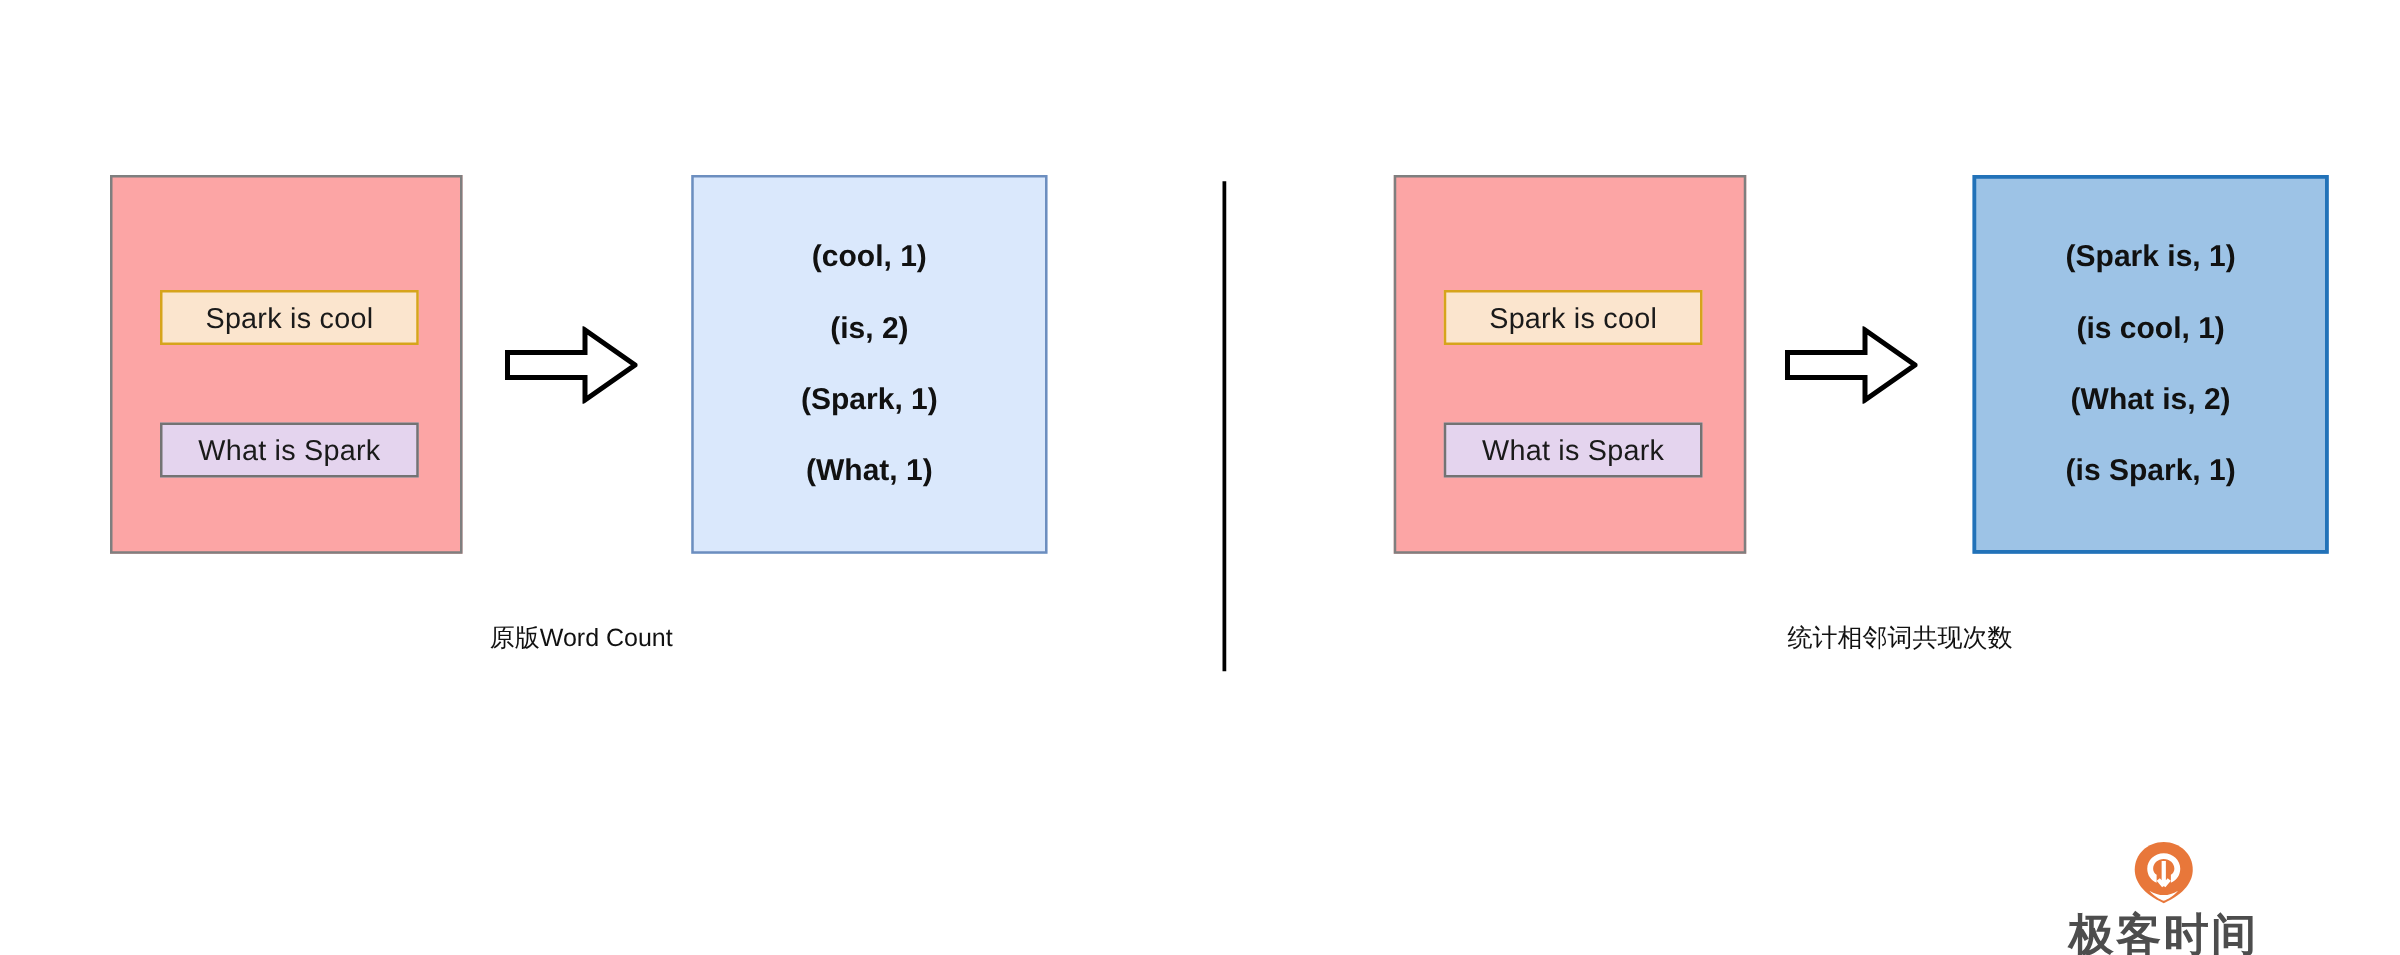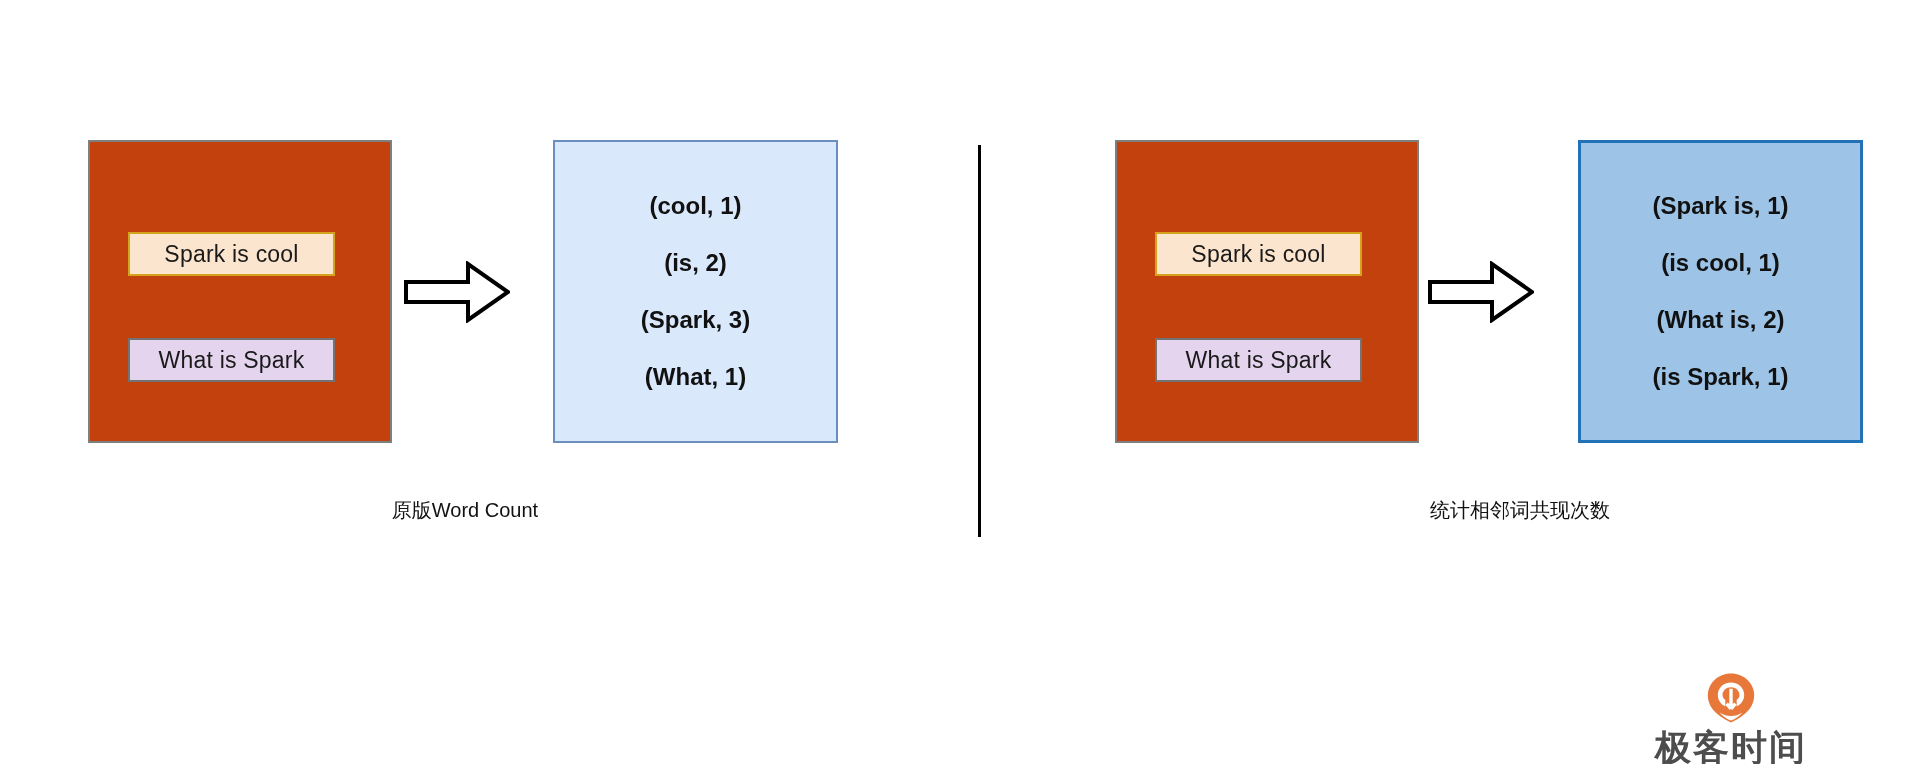--- a/index.html
+++ b/index.html
@@ -21,23 +21,23 @@
   }
 
   
   .panel { position: absolute; top: 0; height: 764px; }
   #panel-left  { left: 0;    width: 980px; }
   #panel-right { left: 980px; width: 940px; }
 
   
   .input-box {
     position: absolute;
-    width: 304px;
+    width: 282px;
     height: 303px;
-    background: #c2410c;
+    background: #fca5a5;
     border: 2px solid #7f7f7f;
     box-sizing: border-box;
   }
   .sentence {
     position: absolute;
     left: 38px;
     width: 207px;
     height: 44px;
     box-sizing: border-box;
     display: flex;
@@ -145,21 +145,21 @@
 
     <div class="arrow-wrap" style="left:404px; top:261px;">
       <svg viewBox="0 0 106 62" xmlns="http://www.w3.org/2000/svg">
         <polygon points="2,21 64,21 64,3 104,31 64,59 64,41 2,41" fill="#ffffff" stroke="#000000" stroke-width="4" stroke-linejoin="miter"></polygon>
       </svg>
     </div>
 
     <div class="output-box light" style="left:553px; top:140px;">
       <div class="pair">(cool, 1)</div>
       <div class="pair">(is, 2)</div>
-      <div class="pair">(Spark, 3)</div>
+      <div class="pair">(Spark, 1)</div>
       <div class="pair">(What, 1)</div>
     </div>
 
     <div class="caption" style="left:115px; top:497px;">原版Word Count</div>
   </div>
 
   <div id="divider"></div>
 
   <div class="panel" id="panel-right">
 

